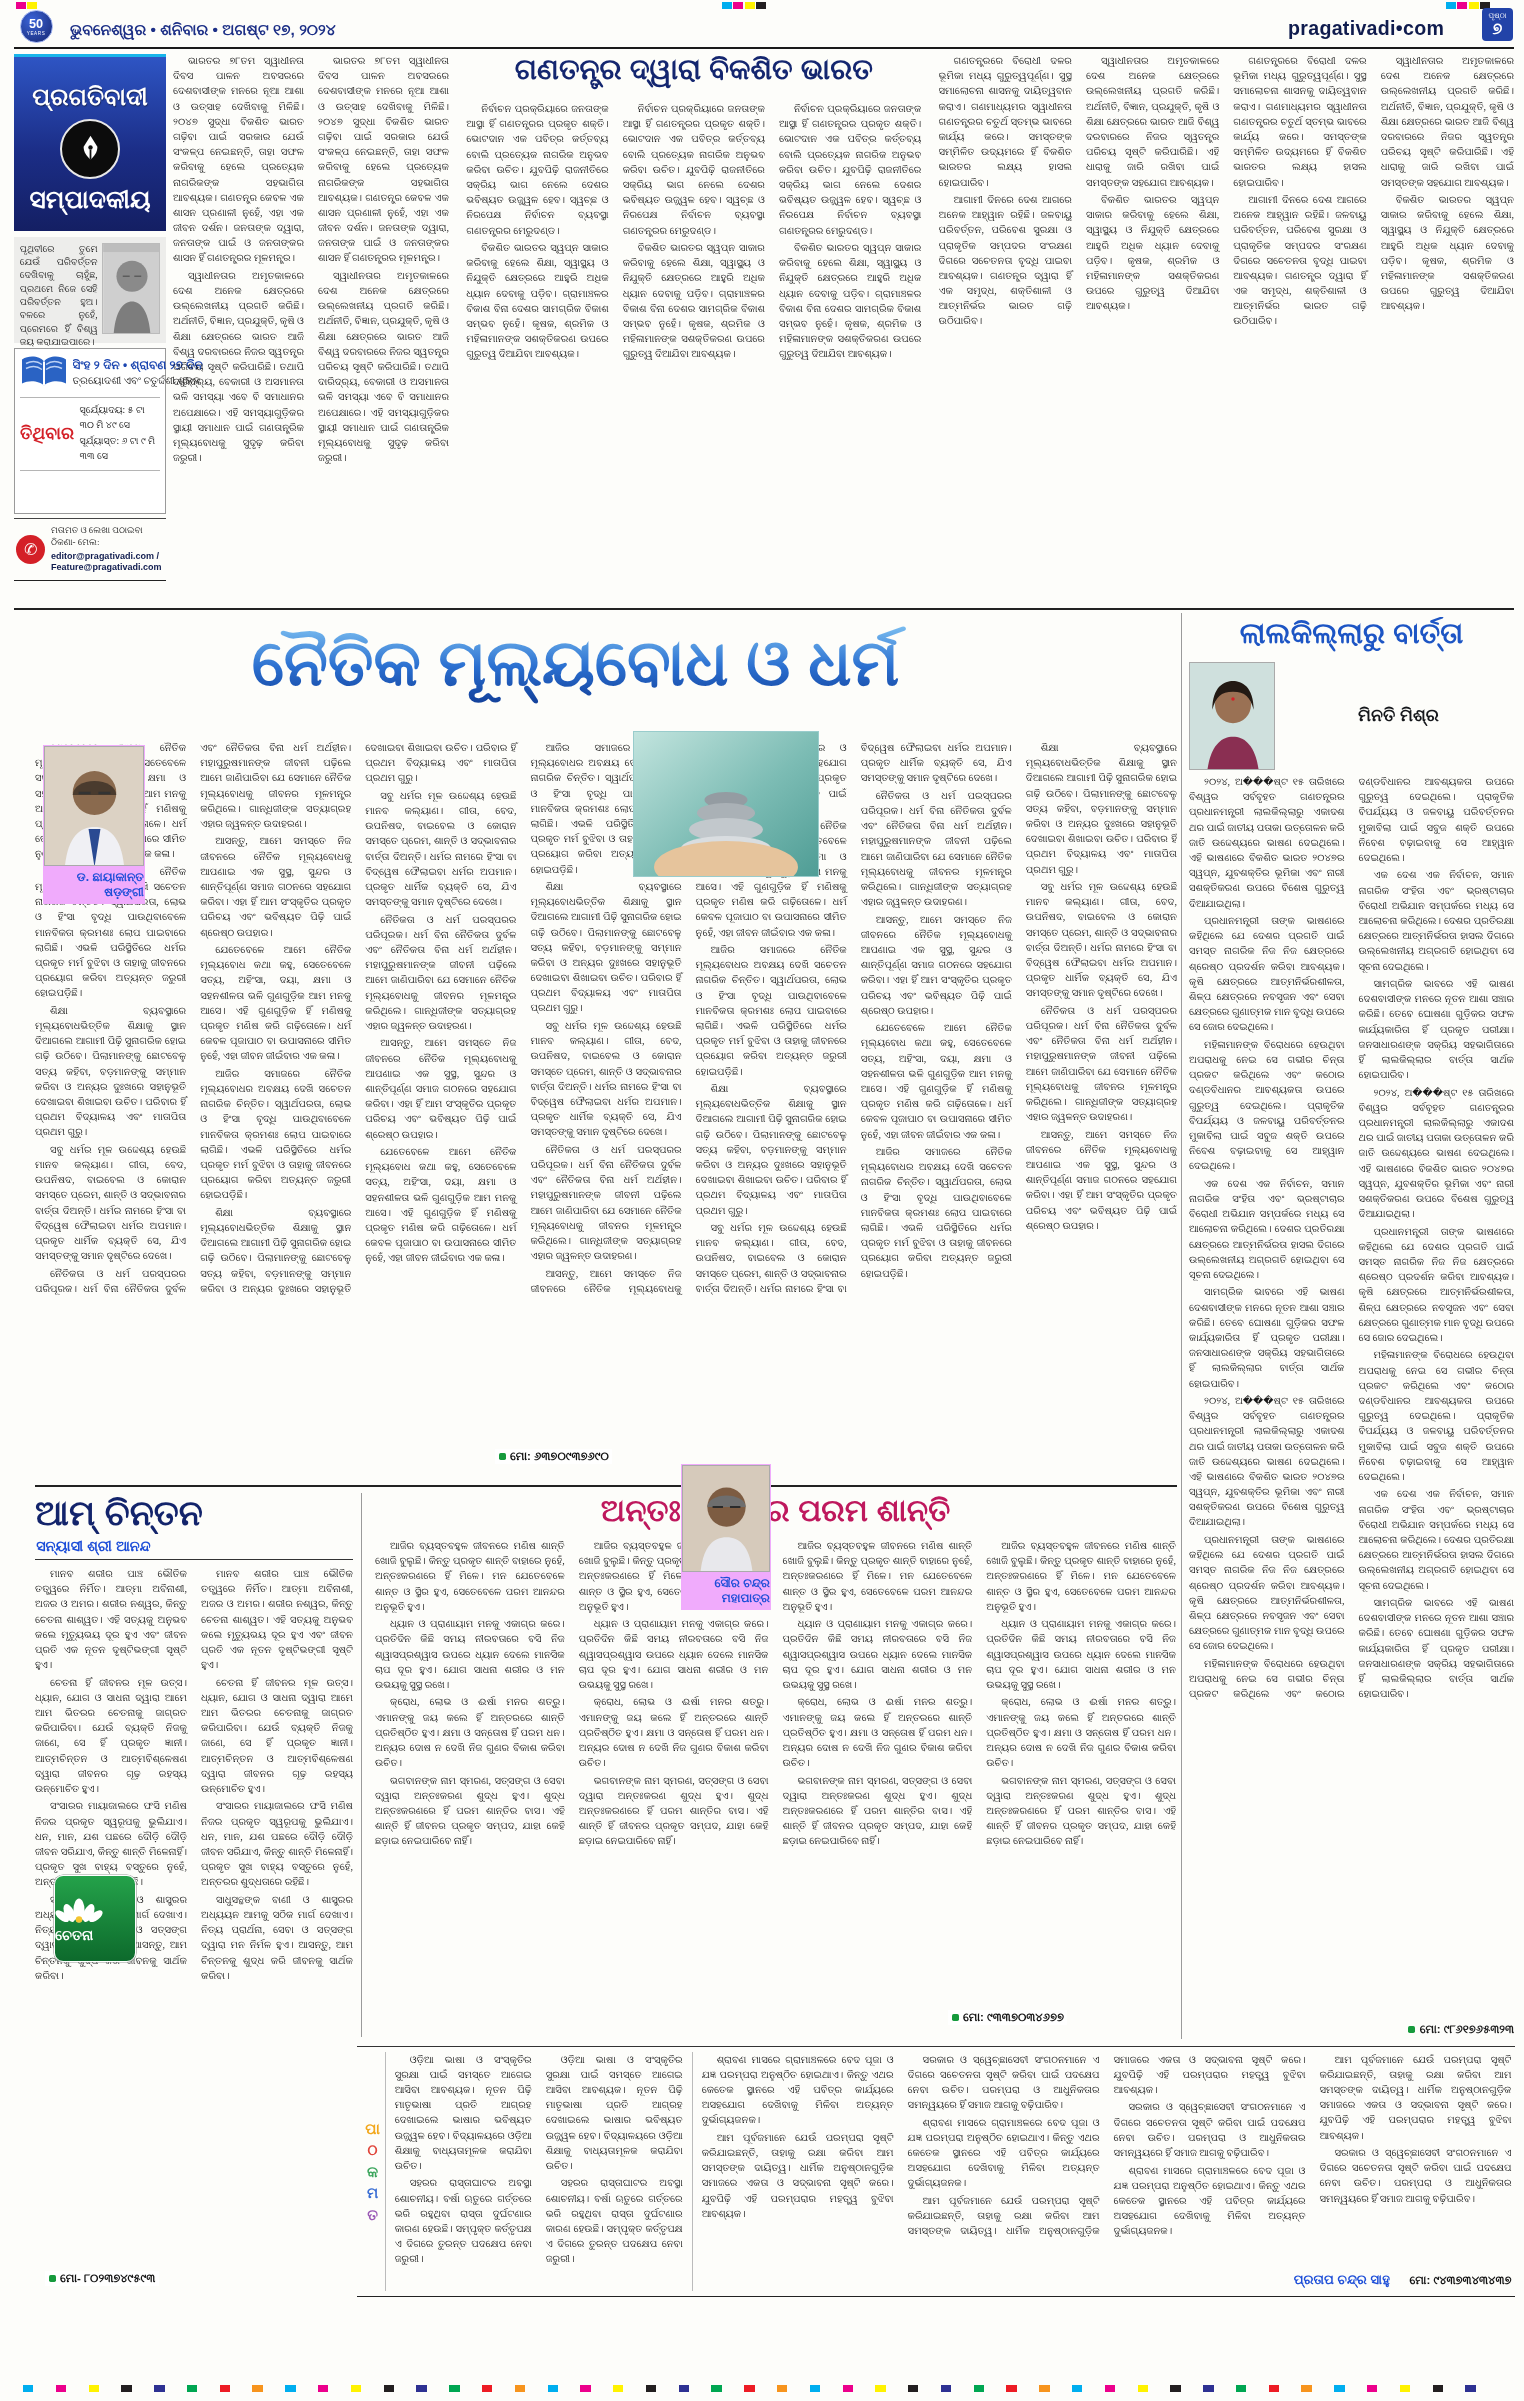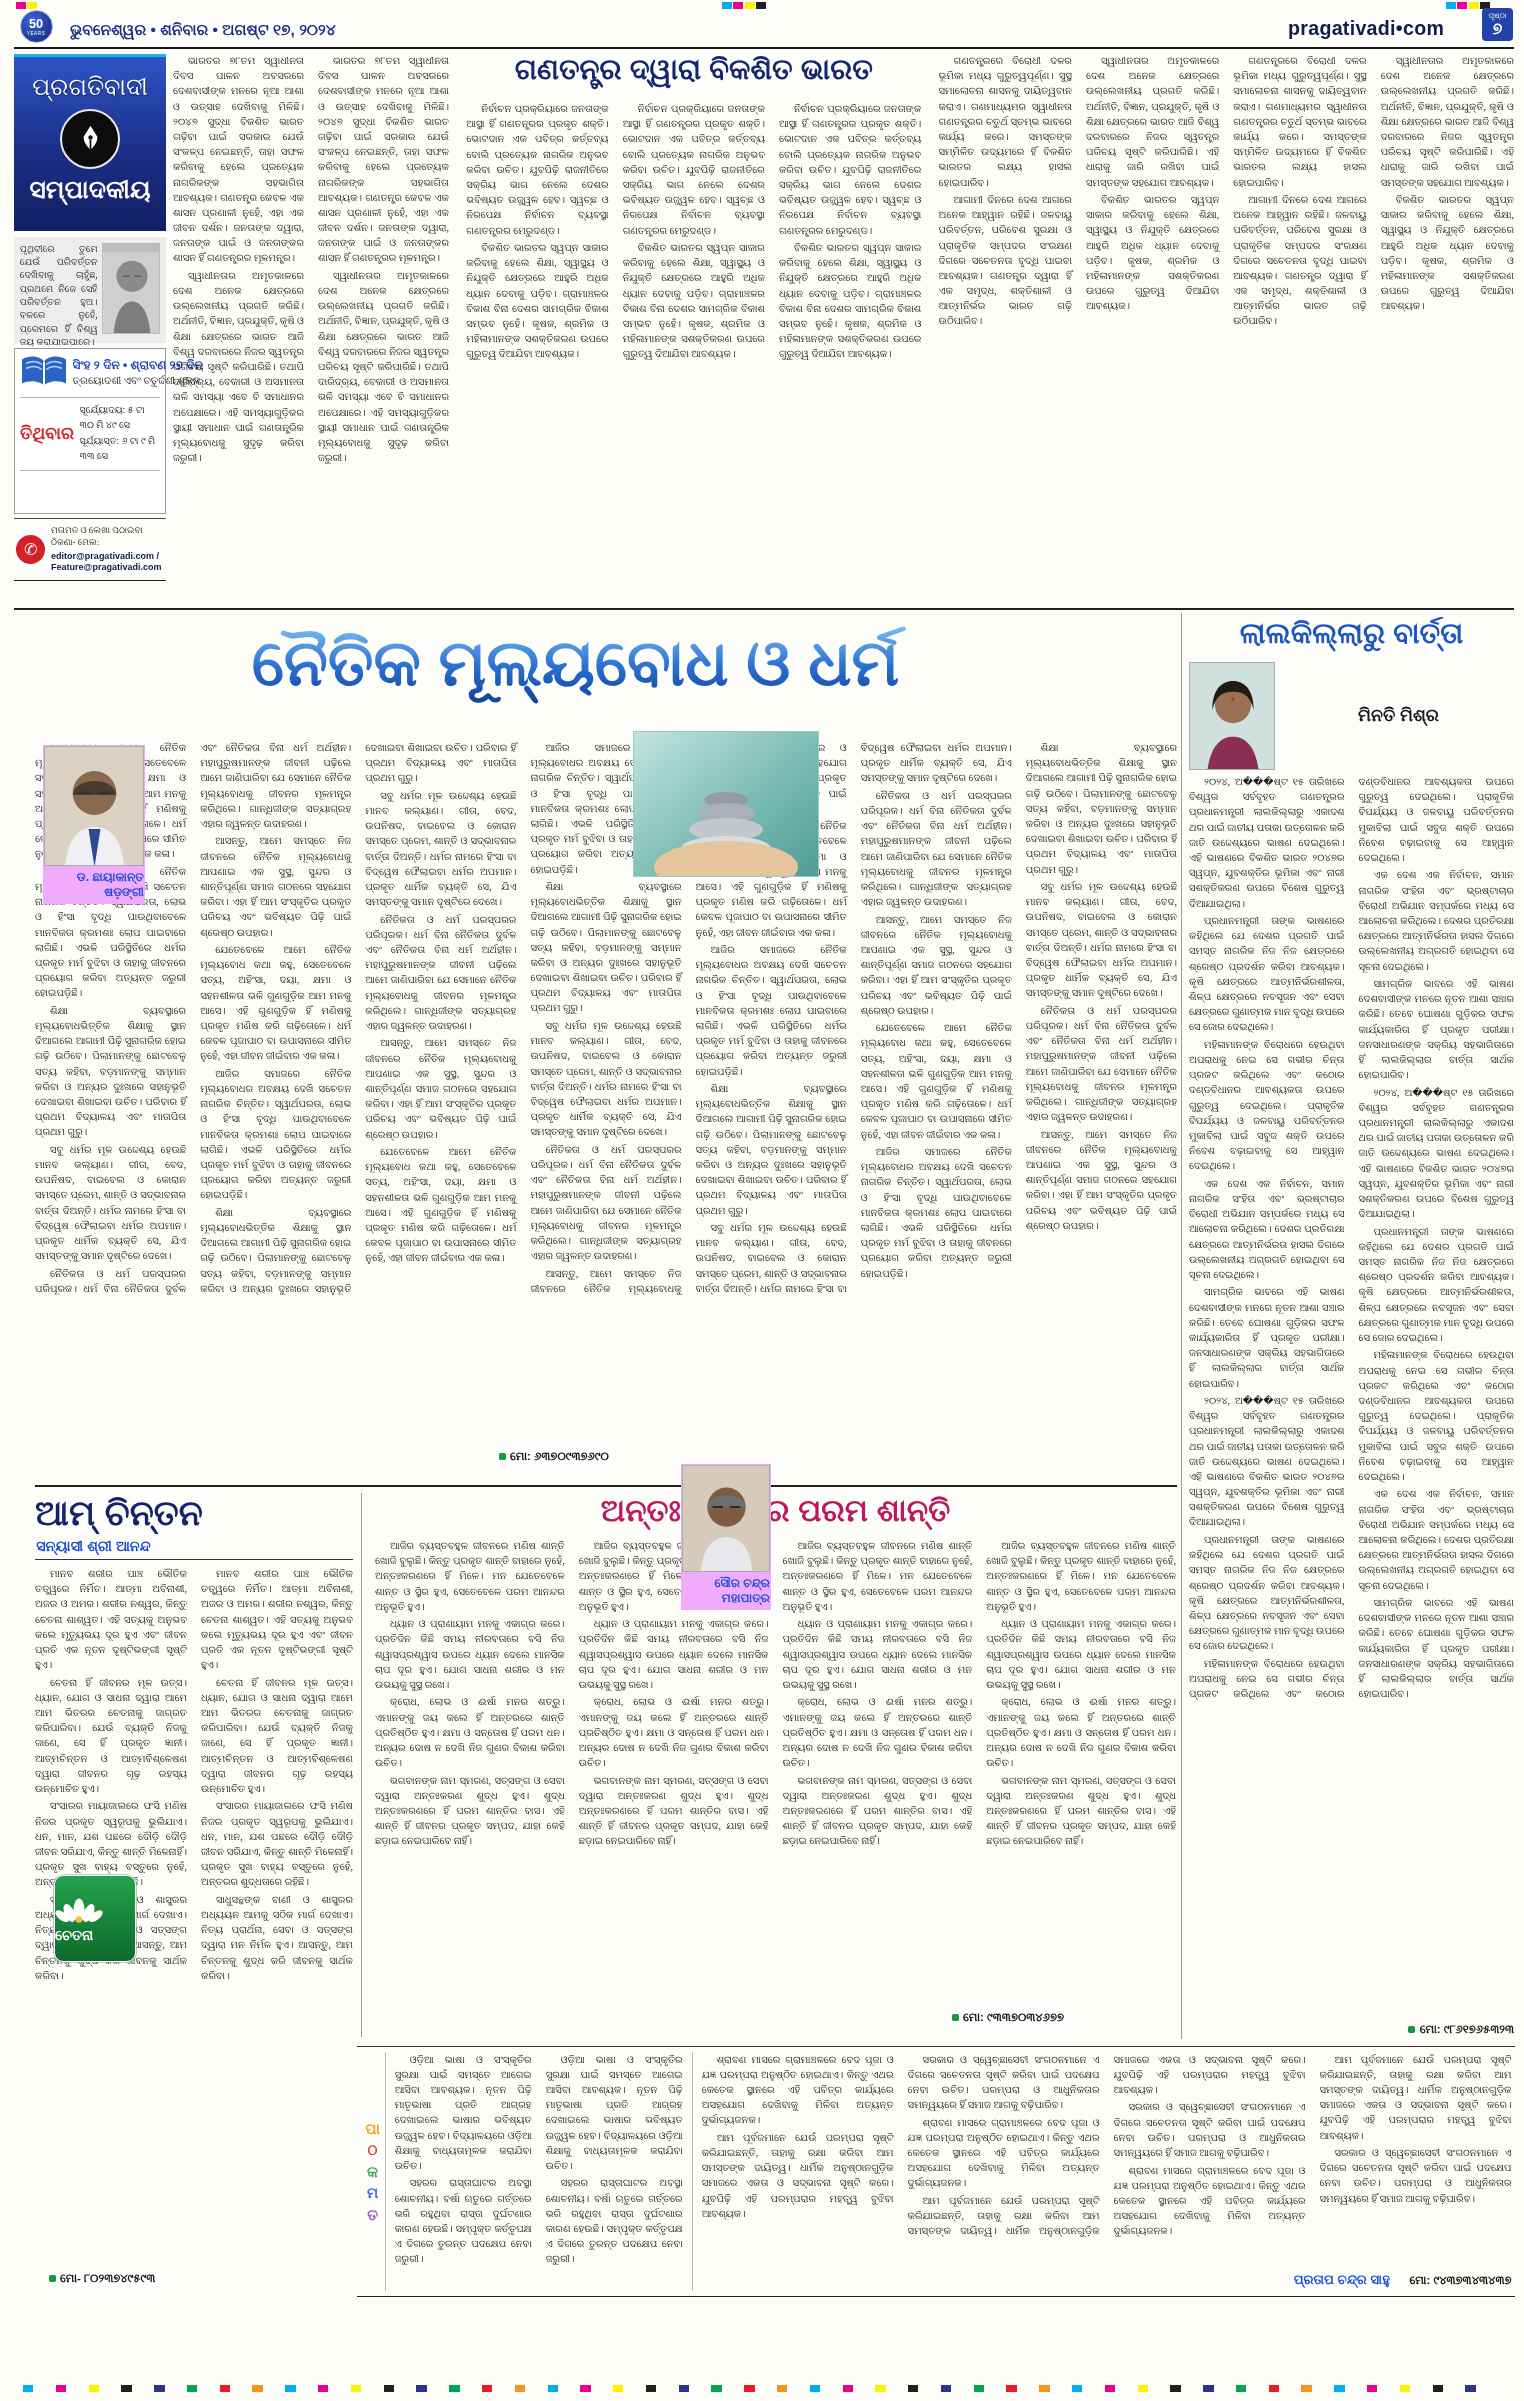--- a/index.html
+++ b/index.html
@@ -31,21 +31,21 @@
 .pagebox{left:1482px;top:8px;width:31px;height:33px;background:#2243a8;border-radius:4px;
   color:#fff;display:flex;flex-direction:column;align-items:center;justify-content:center;
   font-family:"Liberation Sans",sans-serif}
 .pagebox .pl{font-size:7.5px;line-height:1.1}
 .pagebox .pn{font-size:16px;font-weight:bold;line-height:1.1}
 .header-rule{left:14px;top:47px;width:1500px;height:2.3px;background:#1a1a1a}
 
 
 .mast{left:14px;top:54px;width:152px;height:177px;background:linear-gradient(180deg,#2e55c4 0%,#1b2d86 55%,#141f63 100%);
   border-top:3.5px solid #19b5ea;text-align:center;color:#fff;font-family:"Liberation Sans",sans-serif}
-.mast-title{padding-top:16px;font-size:24px;font-weight:normal;text-shadow:0.6px 1.2px 1.2px #0008;white-space:nowrap;overflow:hidden}
+.mast-title{padding-top:26px;font-size:24px;font-weight:bold;text-shadow:0.6px 1.2px 1.2px #0008;white-space:nowrap;overflow:hidden}
 .pen-circle{width:60px;height:60px;margin:8px auto 5.8px auto;border-radius:50%;background:#0c0c0c;
   border:2.3px solid #e8e8e8;display:flex;align-items:center;justify-content:center}
 .pen-circle svg{width:33px;height:33px}
 .mast-section{font-size:25px;font-weight:bold;white-space:nowrap;overflow:hidden}
 .quotebox{left:14px;top:237px;width:152px;height:106px;background:#ededeb;padding:5.8px;
   display:grid;grid-template-columns:1fr 58px;grid-template-rows:1fr auto;column-gap:4.6px}
 .quote-text{font-size:9.5px;line-height:1.4;text-align:justify;color:#222}
 .gandhi{grid-column:2;grid-row:1/3;width:58px;height:91px;overflow:hidden;border:0.6px solid #bbb}
 .quote-author{grid-column:1;font-weight:bold;color:#15317e;font-size:9.8px;text-align:right;padding-top:2.3px}
 .calbox{left:14px;top:348px;width:152px;height:166px;border:0.6px solid #9a9a9a;background:#fff;padding:5px}

